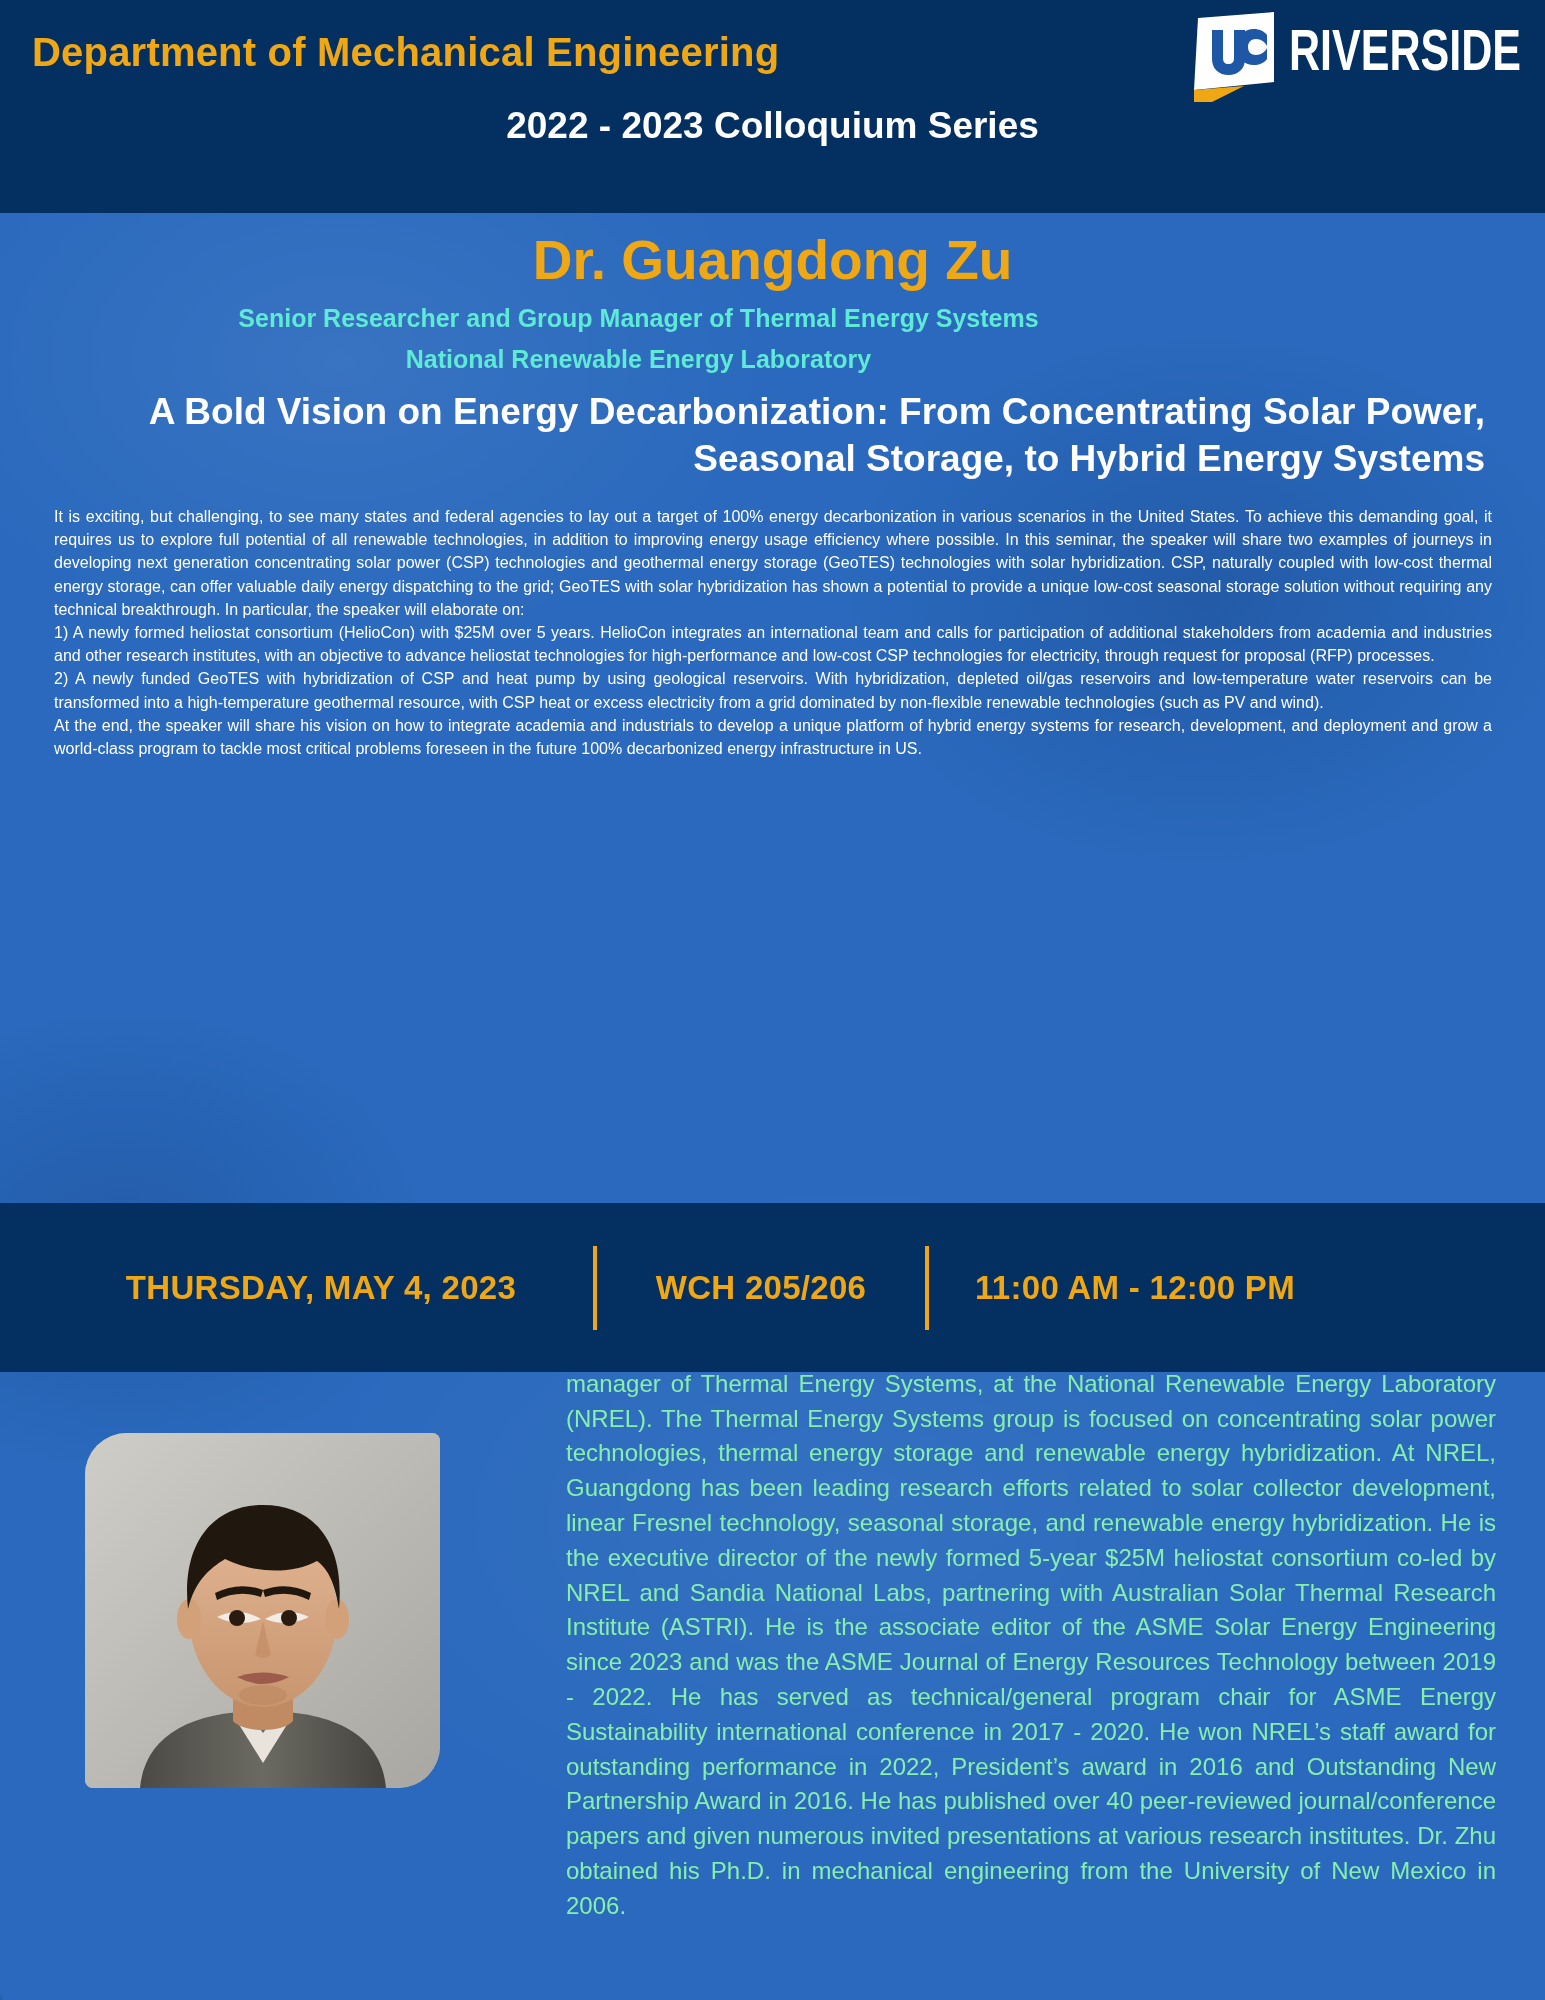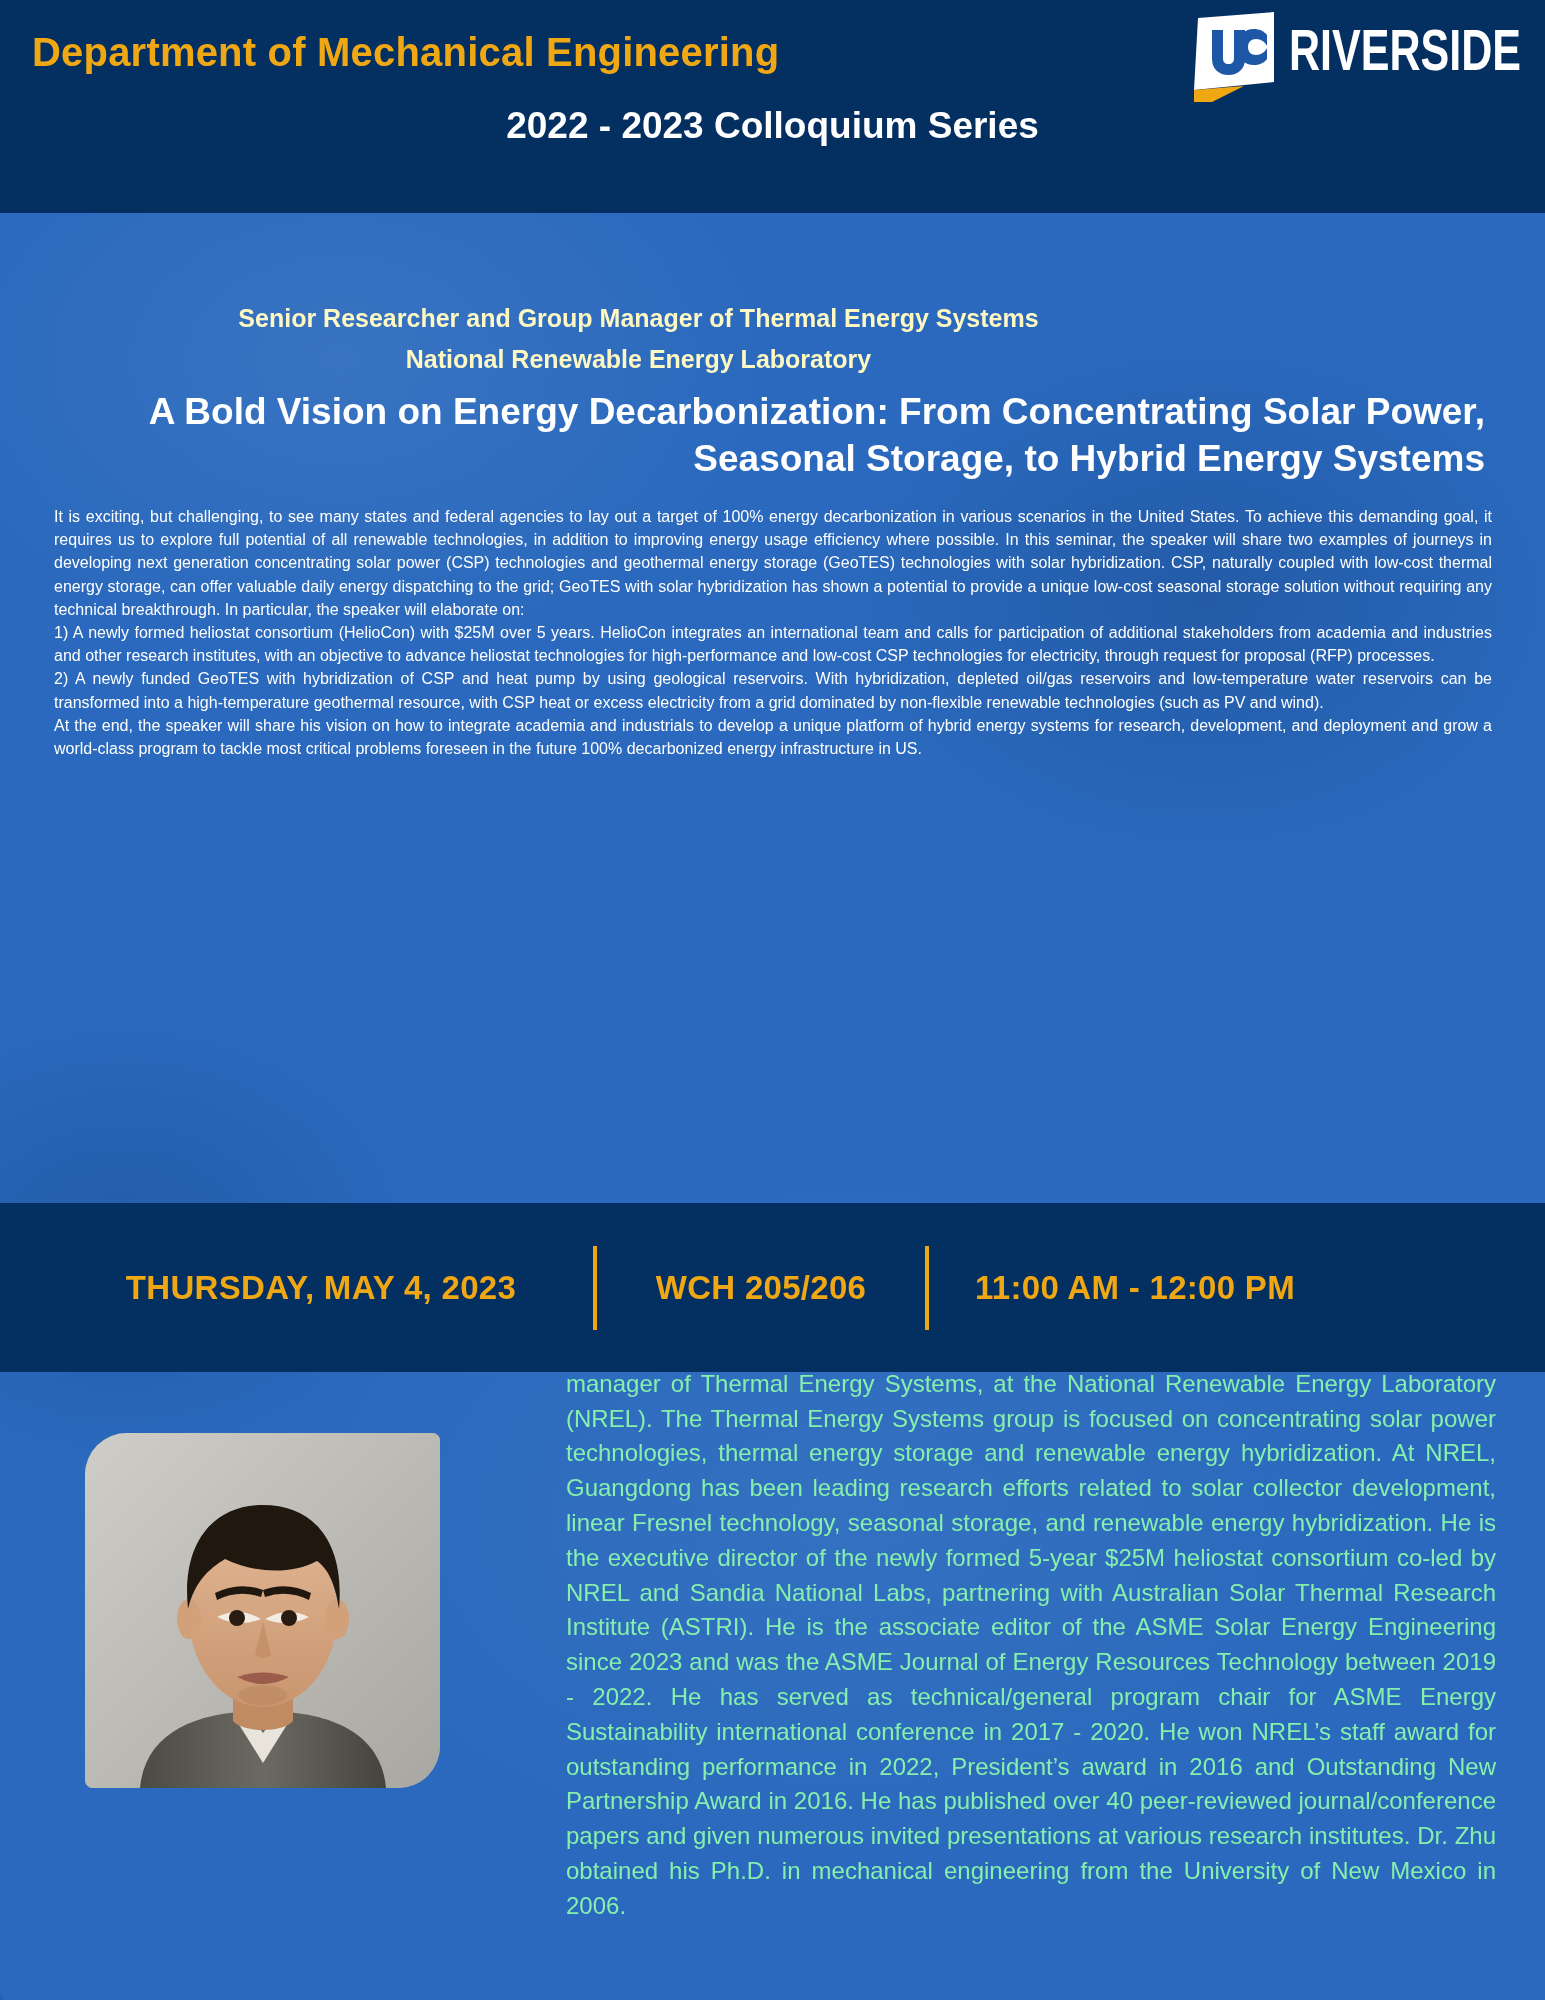--- a/index.html
+++ b/index.html
@@ -80,21 +80,21 @@
     color: #f0a714;
     font-size: 55px;
     font-weight: bold;
     z-index: 3;
   }
   .speaker-role, .speaker-org {
     position: absolute;
     left: 0;
     width: 1262px;
     text-align: center;
-    color: #fef9c3;
+    color: #5eead4;
     font-size: 25px;
     font-weight: bold;
     z-index: 3;
     padding-left: 15px;
   }
   .speaker-role { top: 304px; }
   .speaker-org  { top: 345px; }
 
   .talk-title {
     position: absolute;
@@ -203,20 +203,21 @@
           <path d="M85,25 c-3,-4 -8,-6 -13,-6 c-10,0 -17,7 -17,18 s7,18 17,18 c5,0 10,-2 13,-6 v-11 c-2,4 -6,7 -11,7 c-5,0 -8,-3 -8,-8 s3,-8 8,-8 c5,0 9,3 11,7 z"></path>
         </g>
 
         <g fill="#ffffff" font-family="Liberation Sans, sans-serif" font-size="58" font-weight="bold">
           <text x="107" y="60" textLength="232" lengthAdjust="spacingAndGlyphs">RIVERSIDE</text>
         </g>
       </svg>
     </div>
   </div>
 
+  <div class="speaker-name">Dr. Guangdong Zu</div>
 
   <div class="speaker-role">Senior Researcher and Group Manager of Thermal Energy Systems</div>
 
   <div class="speaker-org">National Renewable Energy Laboratory</div>
 
   <div class="talk-title">A Bold Vision on Energy Decarbonization: From Concentrating Solar Power, Seasonal Storage, to Hybrid Energy Systems</div>
 
   <div class="abstract">
     <p>It is exciting, but challenging, to see many states and federal agencies to lay out a target of 100% energy decarbonization in various scenarios in the United States. To achieve this demanding goal, it requires us to explore full potential of all renewable technologies, in addition to improving energy usage efficiency where possible. In this seminar, the speaker will share two examples of journeys in developing next generation concentrating solar power (CSP) technologies and geothermal energy storage (GeoTES) technologies with solar hybridization. CSP, naturally coupled with low-cost thermal energy storage, can offer valuable daily energy dispatching to the grid; GeoTES with solar hybridization has shown a potential to provide a unique low-cost seasonal storage solution without requiring any technical breakthrough. In particular, the speaker will elaborate on:</p>
     <p>1) A newly formed heliostat consortium (HelioCon) with $25M over 5 years. HelioCon integrates an international team and calls for participation of additional stakeholders from academia and industries and other research institutes, with an objective to advance heliostat technologies for high-performance and low-cost CSP technologies for electricity, through request for proposal (RFP) processes.</p>

